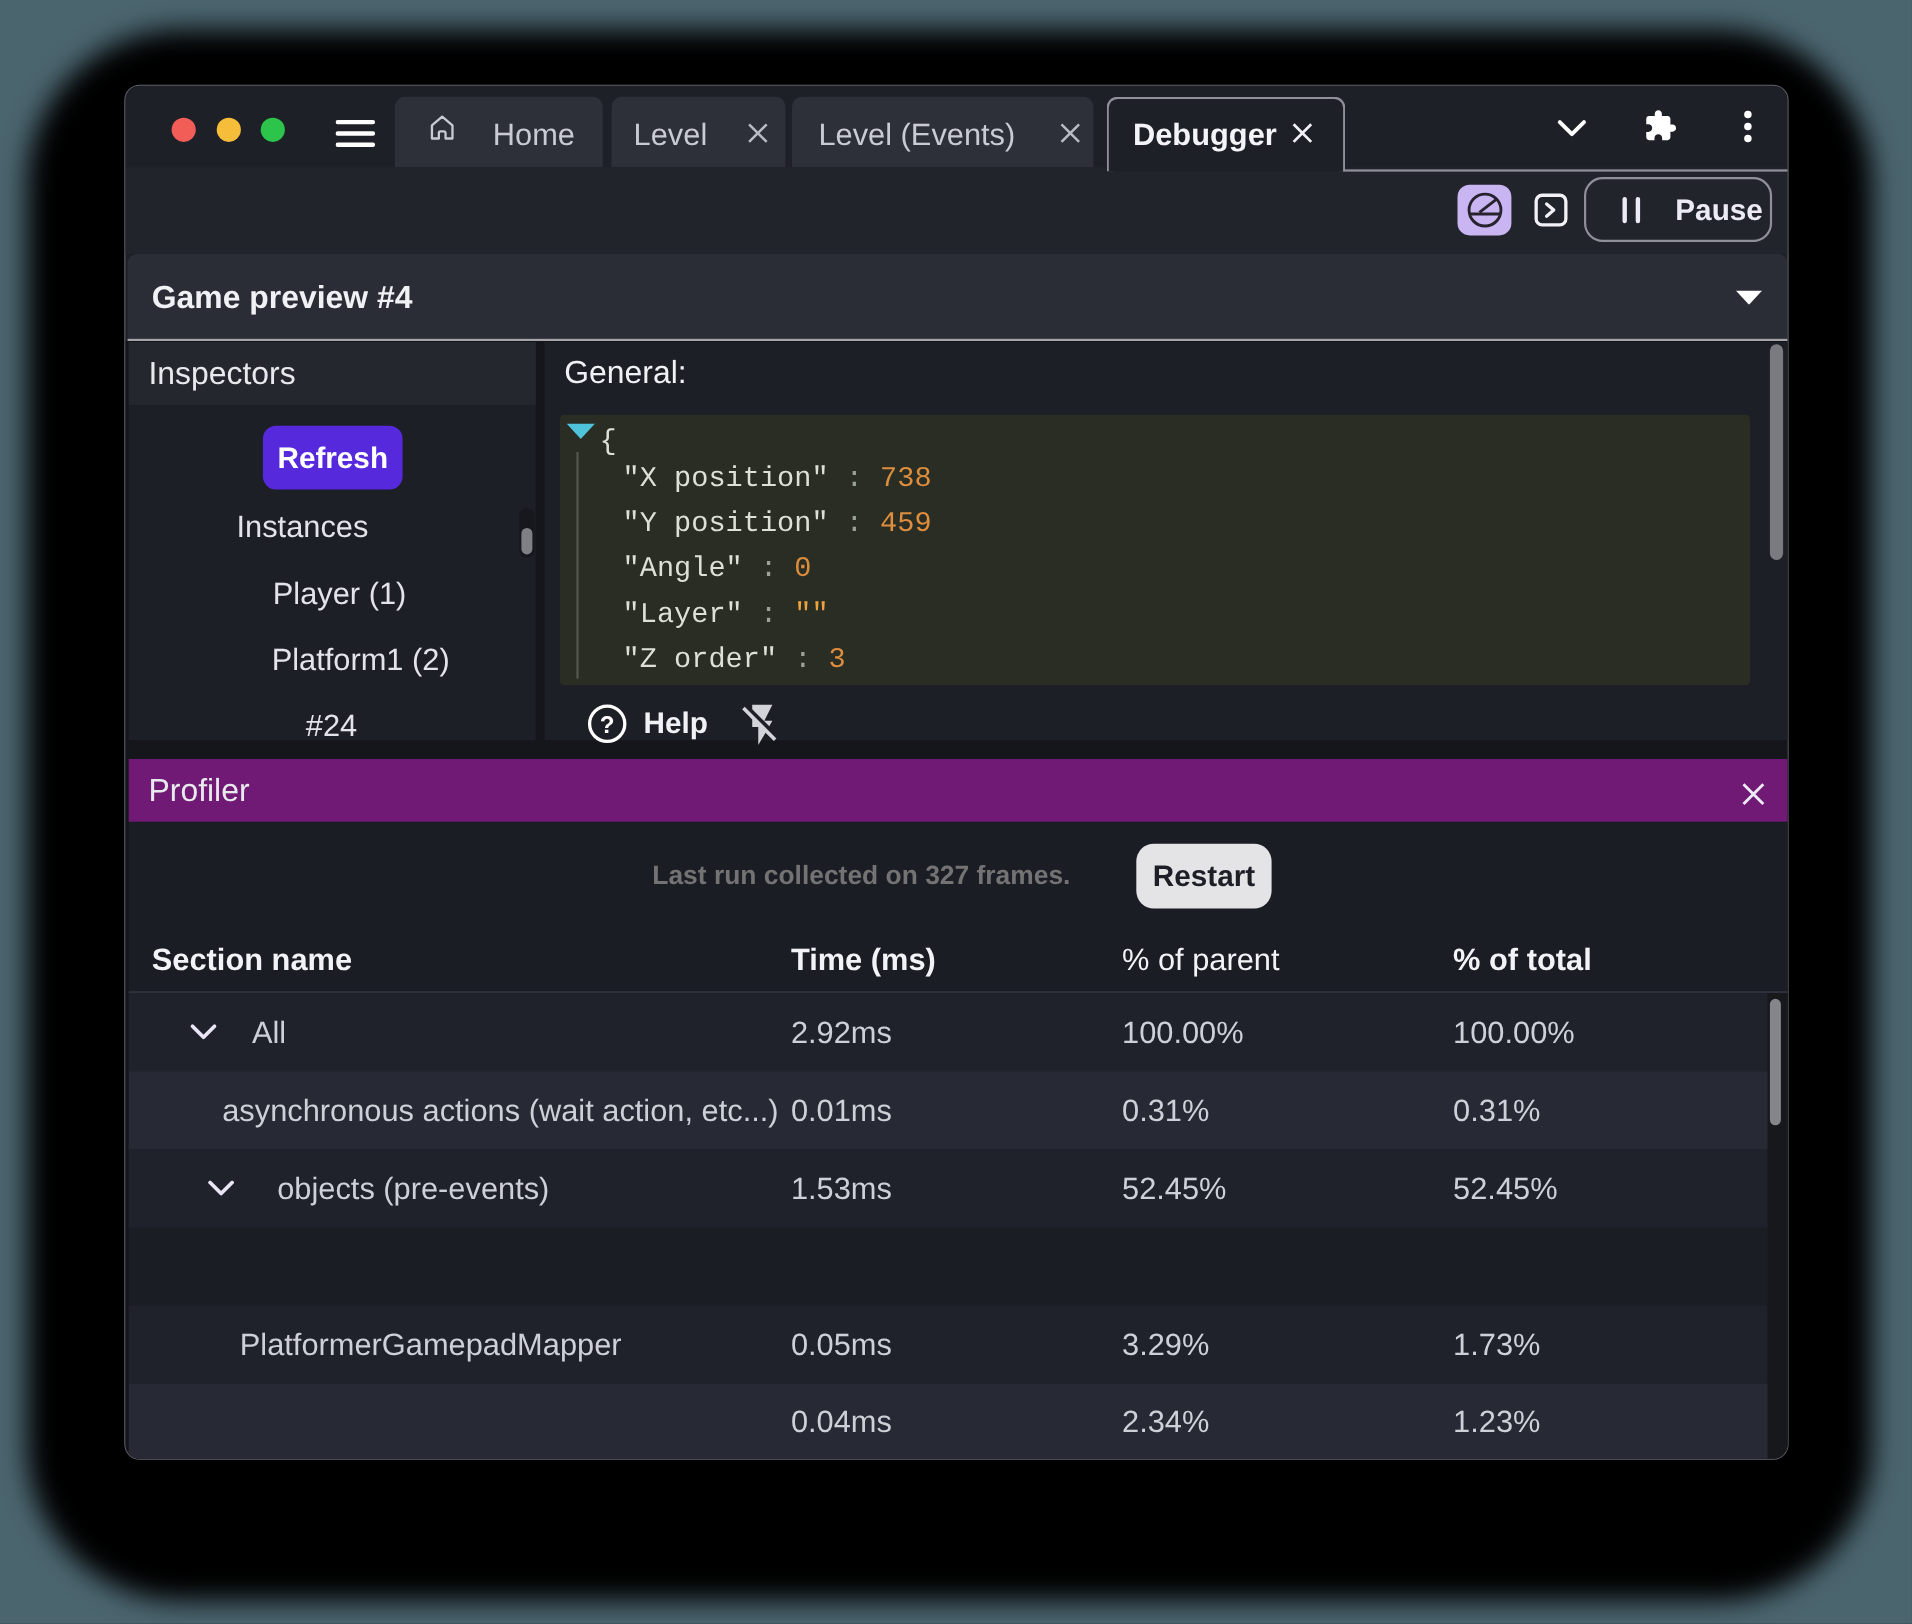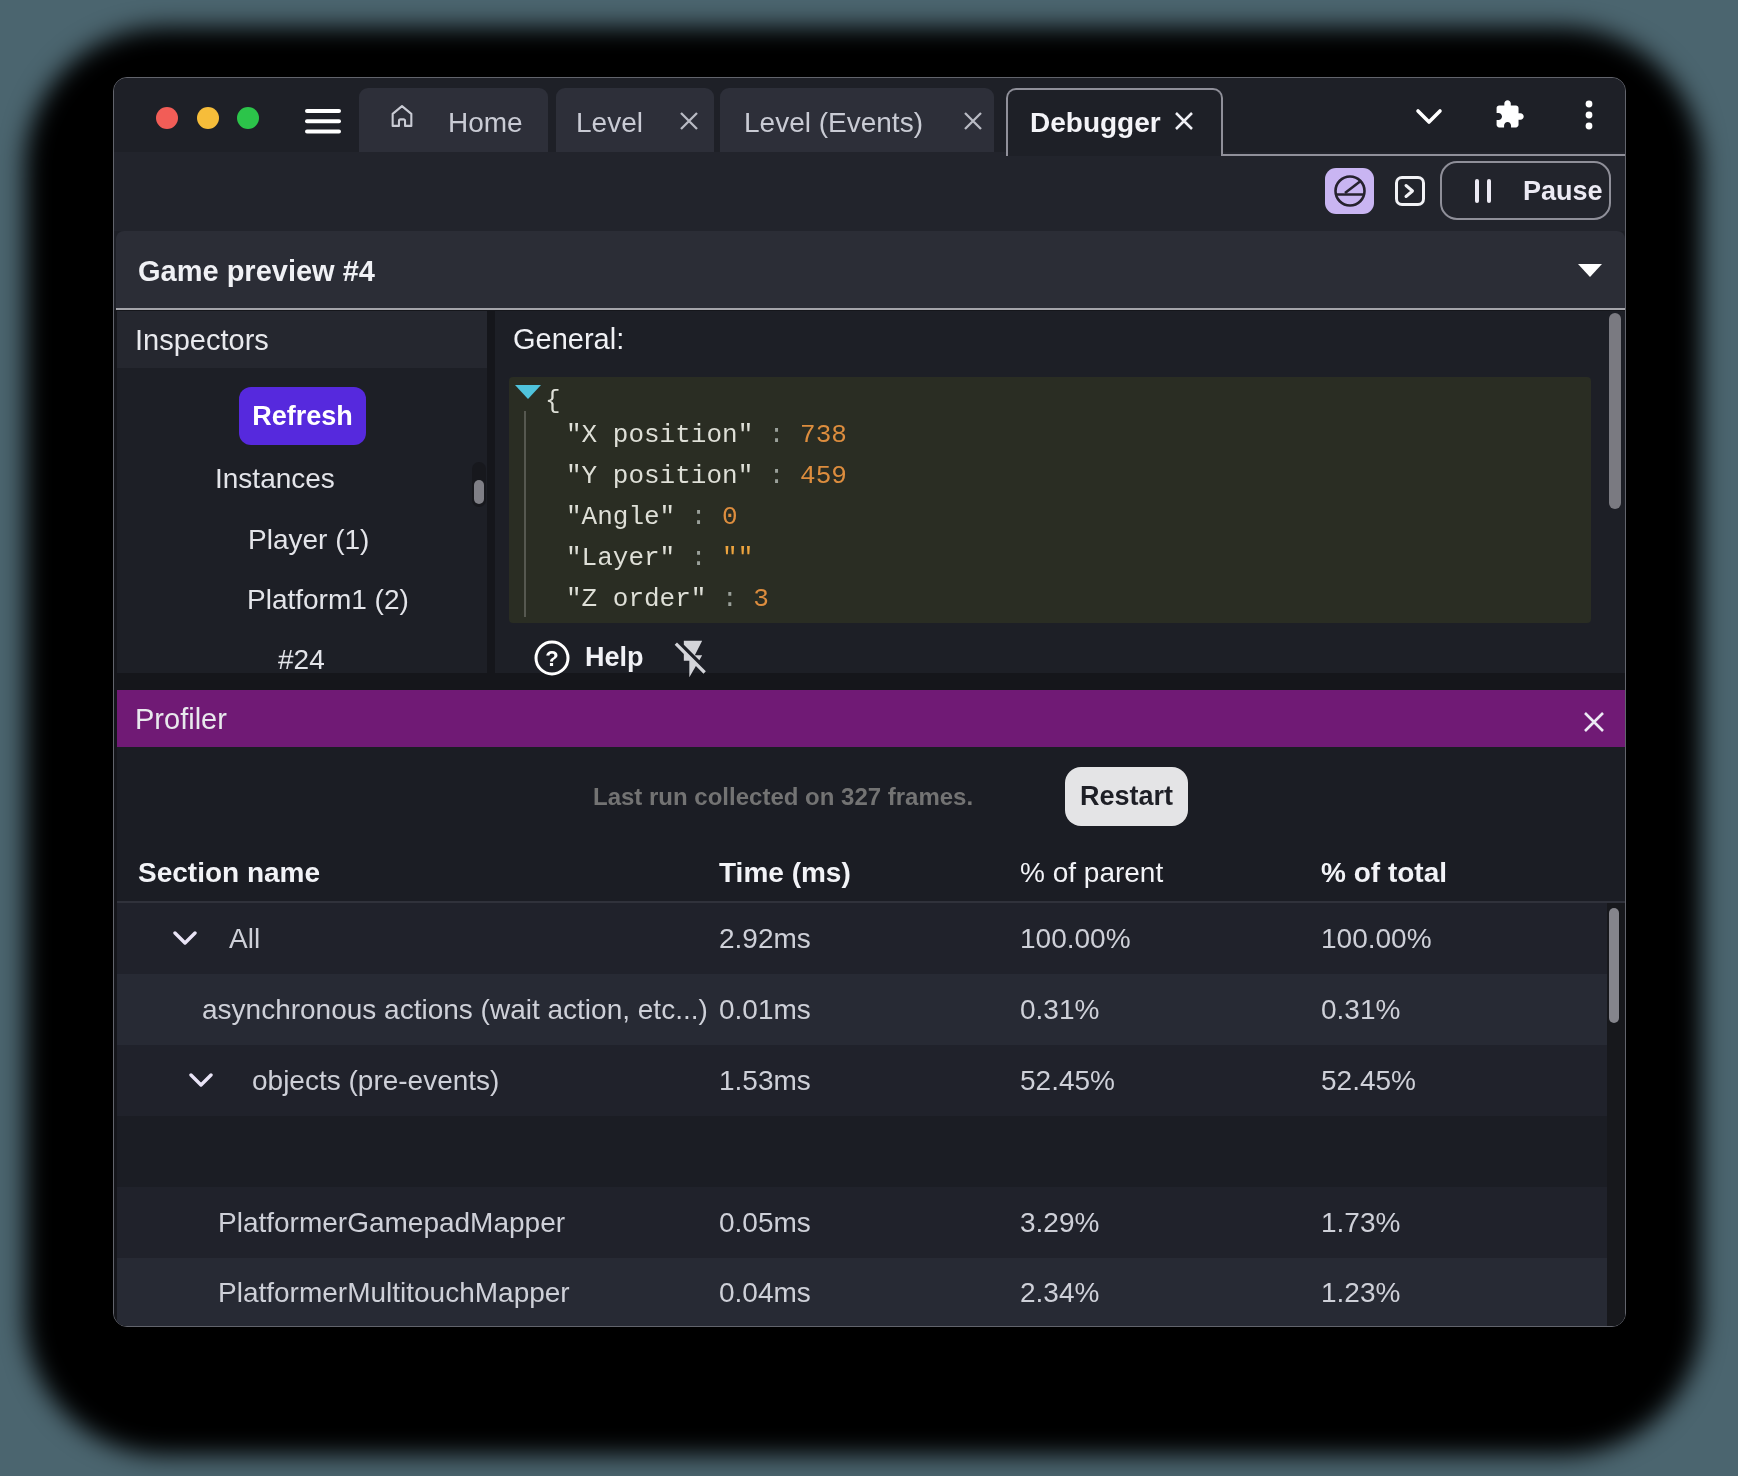--- a/index.html
+++ b/index.html
@@ -154,21 +154,21 @@
   </div>
 
   <div class="profiler">
     <div class="profhead">
       <span class="abs" style="left:18px;top:13px;color:#e8e9ed;font-size:29px;">Profiler</span>
       <svg class="abs" style="left:1465px;top:20px;" width="24" height="24" viewBox="0 0 24 24">
           <path d="M3 3 21 21 M21 3 3 21" stroke="#eceaf4" stroke-width="2.6" fill="none"></path>
         </svg>
     </div>
     <span class="abs" style="left:476px;top:93px;color:#737373;font-size:24px;font-weight:600;">Last run collected on 327 frames.</span>
-    <div class="abs" style="left:948px;top:77px;width:123px;height:59px;background:#e4e4e6;border-radius:16px;text-align:center;line-height:59px;color:#1e1f26;font-size:27px;font-weight:bold;">Restart</div>
+    <div class="abs" style="left:916px;top:77px;width:123px;height:59px;background:#e4e4e6;border-radius:16px;text-align:center;line-height:59px;color:#1e1f26;font-size:27px;font-weight:bold;">Restart</div>
     <span class="abs" style="left:21px;top:167px;color:#f2f3f7;font-size:28px;font-weight:bold;">Section name</span>
     <span class="abs" style="left:602px;top:167px;color:#f2f3f7;font-size:28px;font-weight:bold;">Time (ms)</span>
     <span class="abs" style="left:903px;top:167px;color:#f2f3f7;font-size:28px;font-weight:normal;">% of parent</span>
     <span class="abs" style="left:1204px;top:167px;color:#f2f3f7;font-size:28px;font-weight:bold;">% of total</span>
     <div class="abs" style="left:0;top:211px;width:1509px;height:2px;background:#30323b;"></div>
 
     <div class="prow rowodd" style="top:213px;">
       <svg class="abs" style="left:56px;top:28px;" width="24" height="15" viewBox="0 0 24 15">
           <path d="M2 2 12 12 22 2" stroke="#e9e4f6" stroke-width="3.4" fill="none" stroke-linecap="round" stroke-linejoin="round"></path>
         </svg>
@@ -192,21 +192,20 @@
         <span class="cell cpar">52.45%</span>
         <span class="cell ctot">52.45%</span>
     </div>
     <div class="prow rowodd" style="top:497px;">
       <span class="cell" style="left:101px;">PlatformerGamepadMapper</span>
       <span class="cell ctime">0.05ms</span>
         <span class="cell cpar">3.29%</span>
         <span class="cell ctot">1.73%</span>
     </div>
     <div class="prow roweven" style="top:568px;height:70px;">
-      <span class="cell" style="left:101px;">PlatformerMultitouchMapper</span>
       <span class="cell ctime">0.04ms</span>
         <span class="cell cpar">2.34%</span>
         <span class="cell ctot">1.23%</span>
     </div>
     <div class="abs" style="left:1490px;top:213px;width:19px;height:425px;background:#17181c;"></div>
     <div class="abs" style="left:1492px;top:218px;width:10px;height:115px;background:#85858c;border-radius:5px;"></div>
   </div>
 </div>
 
 </body></html>

